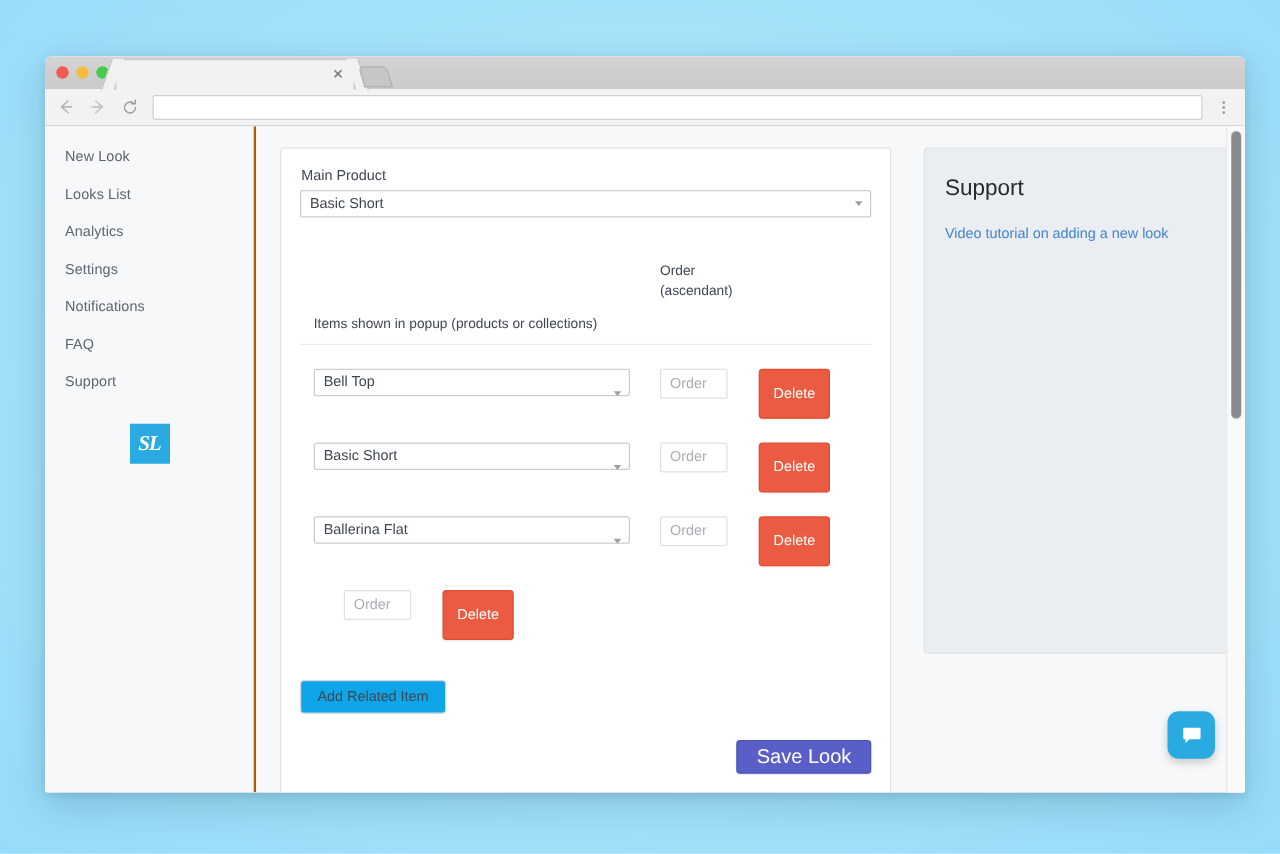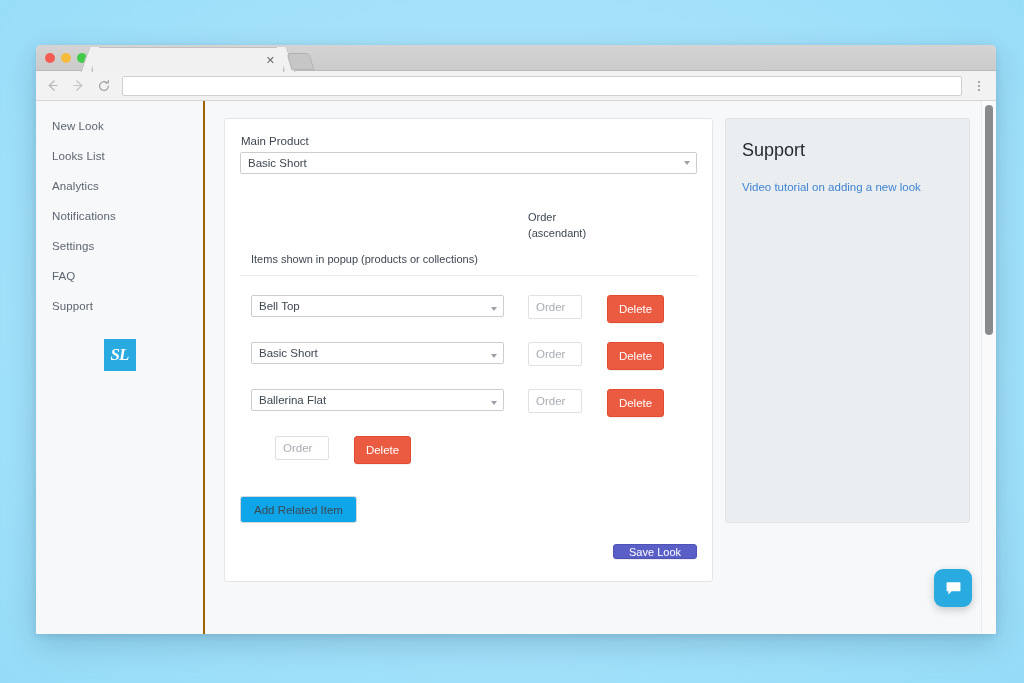--- a/index.html
+++ b/index.html
@@ -187,21 +187,21 @@
     font-family: "Liberation Serif", serif;
     letter-spacing: -1px;
   }
 
   
   .content {
     flex: 1;
     background: #f7f8f9;
     padding: 17px 20px 0 19px;
     display: flex;
-    gap: 12px;
+    gap: 26px;
     align-items: flex-start;
     overflow: hidden;
     position: relative;
   }
 
   .main-card {
     width: 489px;
     background: #ffffff;
     border: 1px solid #e3e5e7;
     border-radius: 3px;
@@ -283,21 +283,21 @@
     padding: 0 7px;
     font-family: "Liberation Sans", sans-serif;
     outline: none;
     flex: none;
   }
   .order-input::placeholder { color: #a8adb3; }
 
   .delete-btn {
     margin-left: 25px;
     width: 57px;
-    height: 28px;
+    height: 40px;
     background: #eb5b41;
     border: 1px solid #e24b30;
     border-radius: 3px;
     color: #ffffff;
     font-size: 11.5px;
     cursor: pointer;
     font-family: "Liberation Sans", sans-serif;
     flex: none;
     box-shadow: 0 1px 1px rgba(0,0,0,0.06);
   }
@@ -314,27 +314,27 @@
     cursor: pointer;
     font-family: "Liberation Sans", sans-serif;
   }
 
   .save-row {
     display: flex;
     justify-content: flex-end;
     margin-top: 21px;
   }
   .save-btn {
-    height: 15px;
+    height: 27px;
     padding: 0 15px;
     background: #5a5fc7;
     border: 1px solid #4f53b8;
     border-radius: 3px;
     color: #ffffff;
-    font-size: 11px;
+    font-size: 16px;
     cursor: pointer;
     font-family: "Liberation Sans", sans-serif;
     box-shadow: 0 1px 1px rgba(0,0,0,0.08);
   }
 
   
   .support-card {
     width: 245px;
     height: 405px;
     background: #ebeef0;
@@ -437,22 +437,22 @@
         <i></i>
     </span>
   </div>
 
   <div class="viewport">
 
     <div class="sidebar">
       <div class="side-item">New Look</div>
       <div class="side-item">Looks List</div>
       <div class="side-item">Analytics</div>
+      <div class="side-item">Settings</div>
       <div class="side-item">Notifications</div>
-      <div class="side-item">Settings</div>
       <div class="side-item">FAQ</div>
       <div class="side-item">Support</div>
       <div class="brand-logo">SL</div>
     </div>
 
     <div class="content">
 
       <div class="main-card">
 
         <div class="field-label">Main Product</div>

